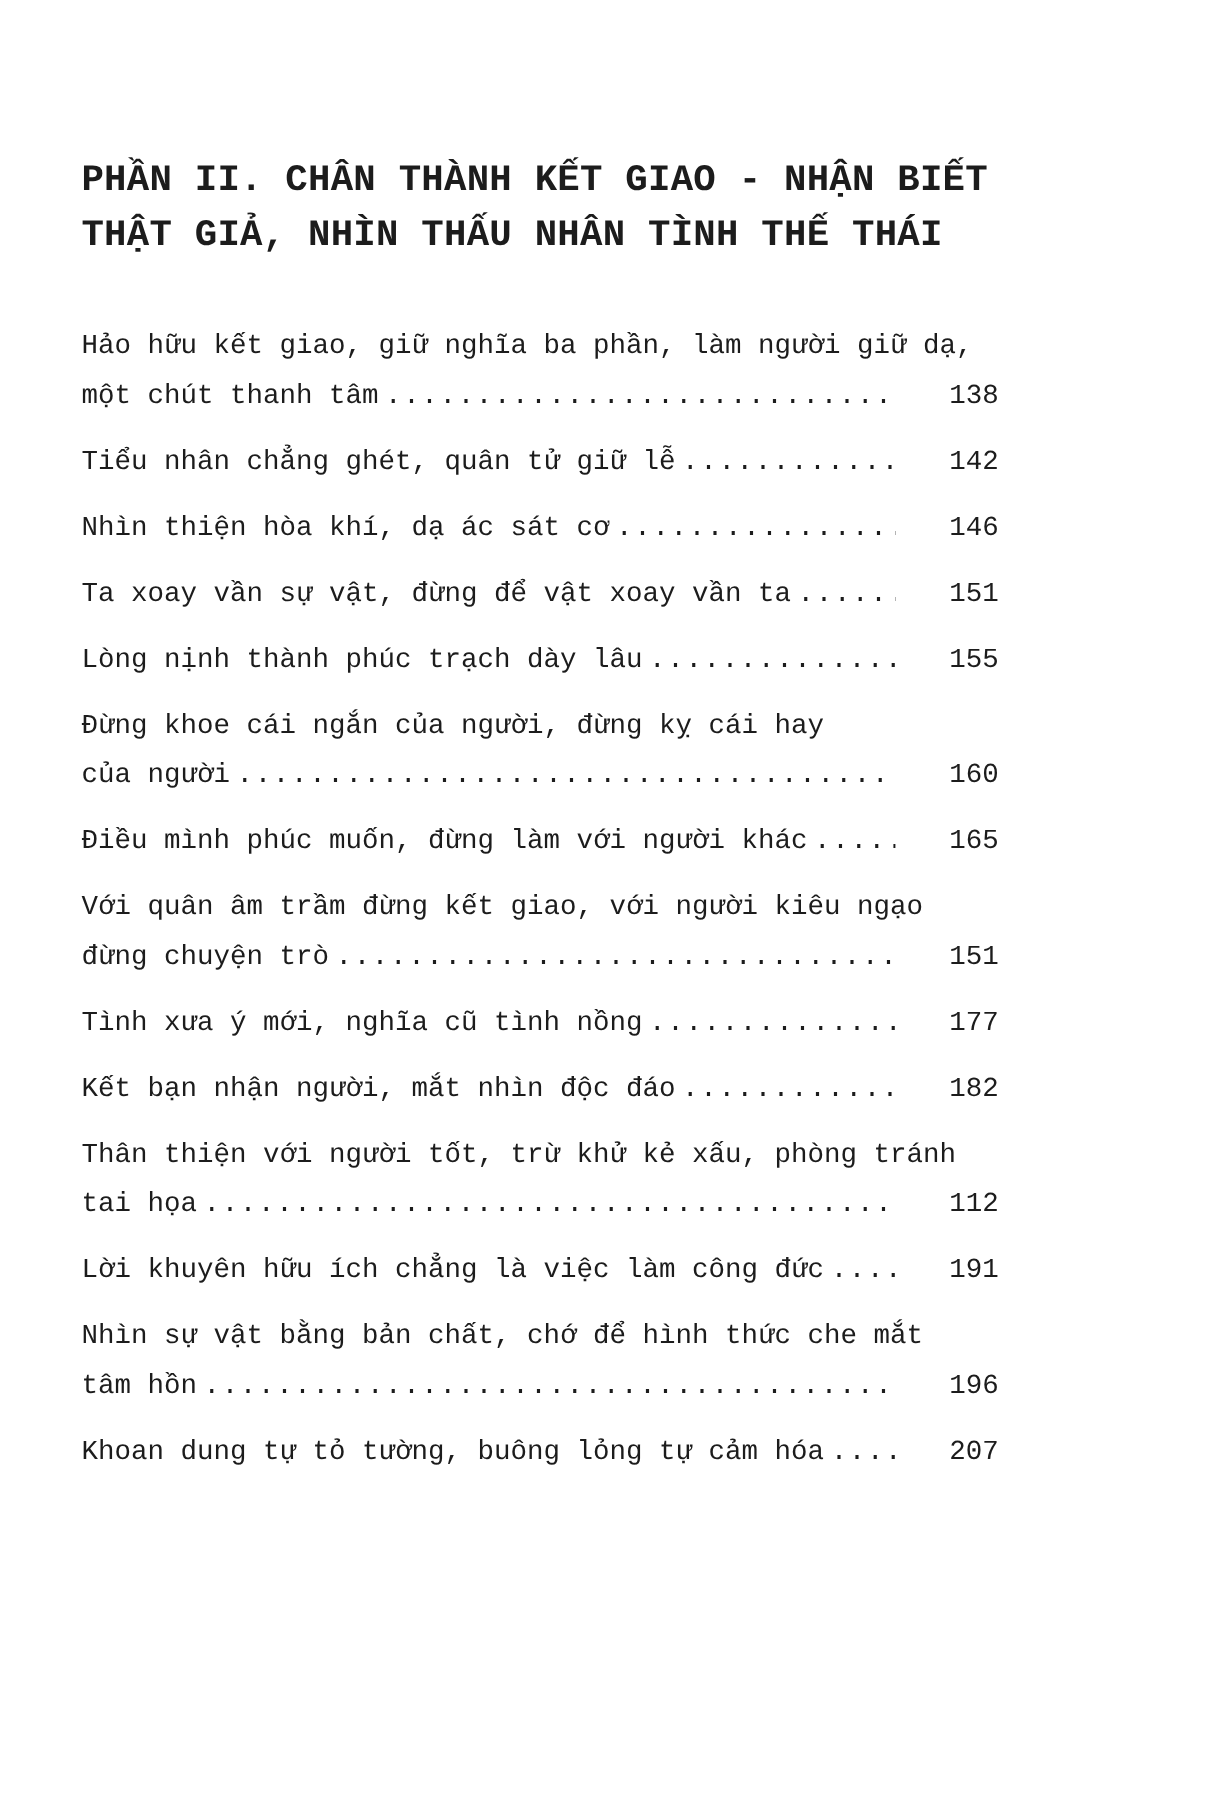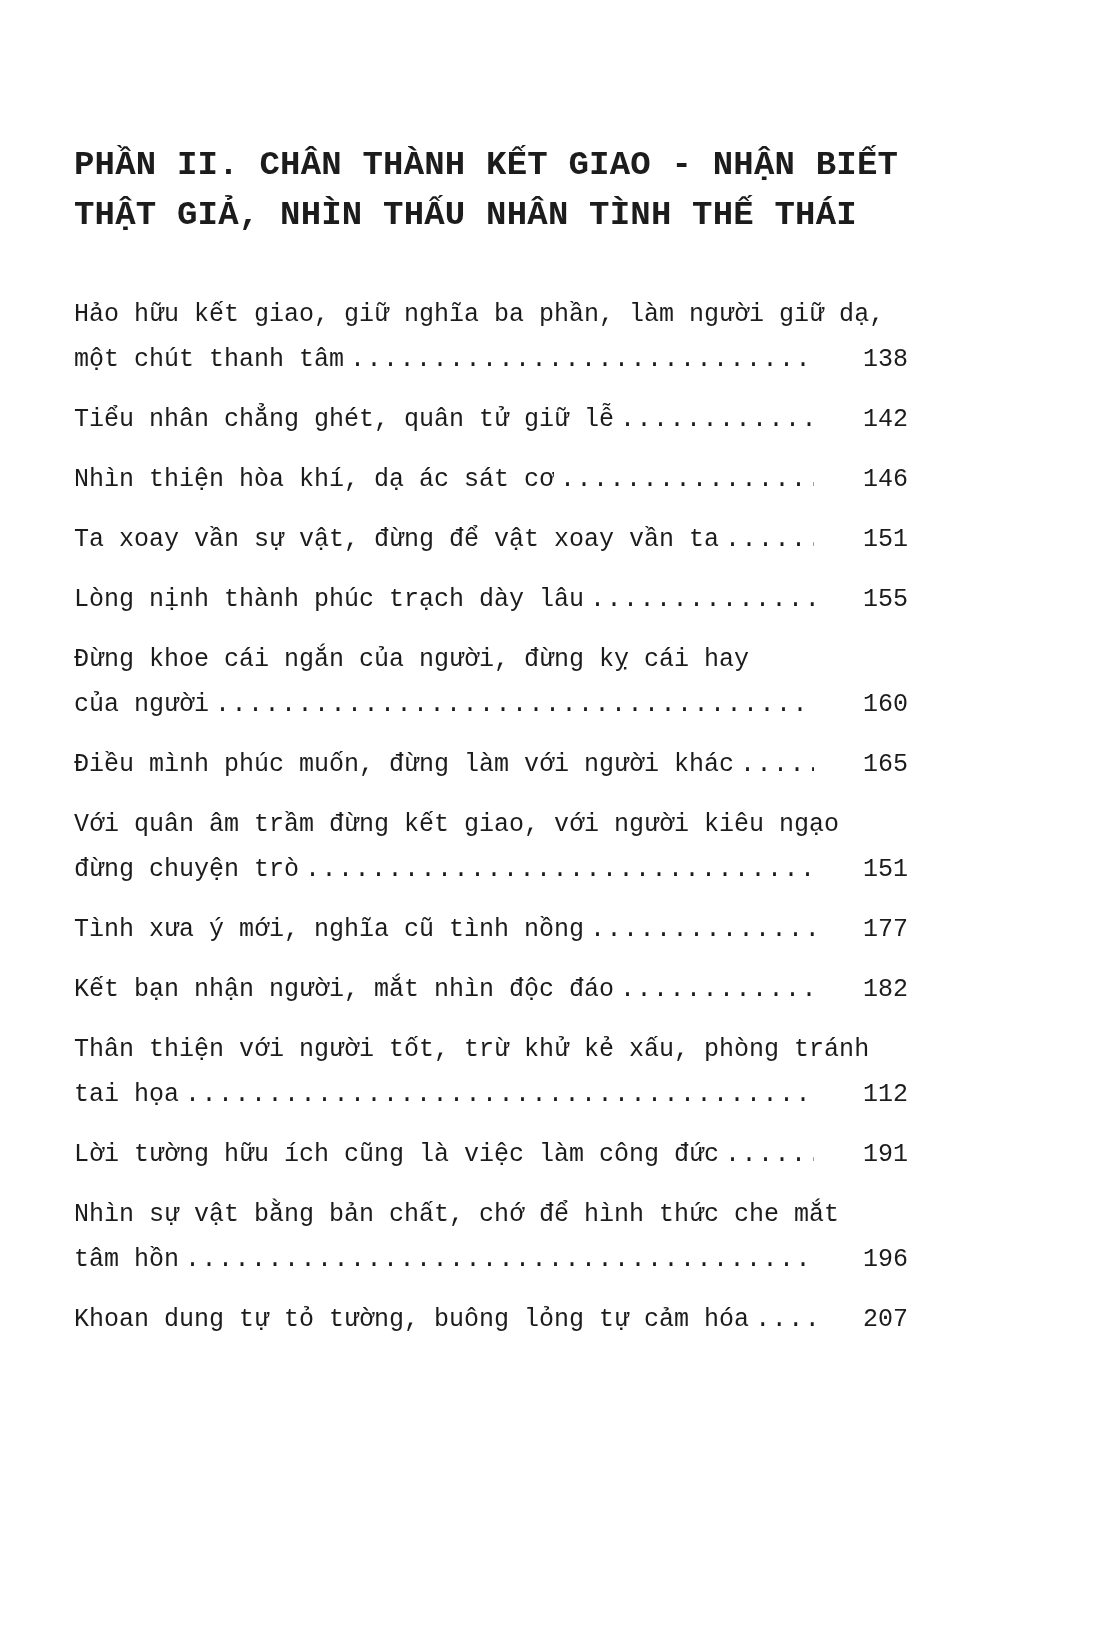--- a/index.html
+++ b/index.html
@@ -164,21 +164,21 @@
     <div class="entry-line">Thân thiện với người tốt, trừ khử kẻ xấu, phòng tránh</div>
         <div class="entry-last">
       <span class="entry-text">tai họa </span>
       <span class="dots"></span>
       <span class="pagenum">112</span>
     </div>
   </div>
 
   <div class="entry">
     <div class="entry-last">
-      <span class="entry-text">Lời tường hữu ích cũng là việc làm công đức</span>
+      <span class="entry-text">Lời khuyên hữu ích chẳng là việc làm công đức</span>
       <span class="dots"></span>
       <span class="pagenum">191</span>
     </div>
   </div>
 
   <div class="entry">
     <div class="entry-line">Nhìn sự vật bằng bản chất, chớ để hình thức che mắt</div>
         <div class="entry-last">
       <span class="entry-text">tâm hồn </span>
       <span class="dots"></span>

